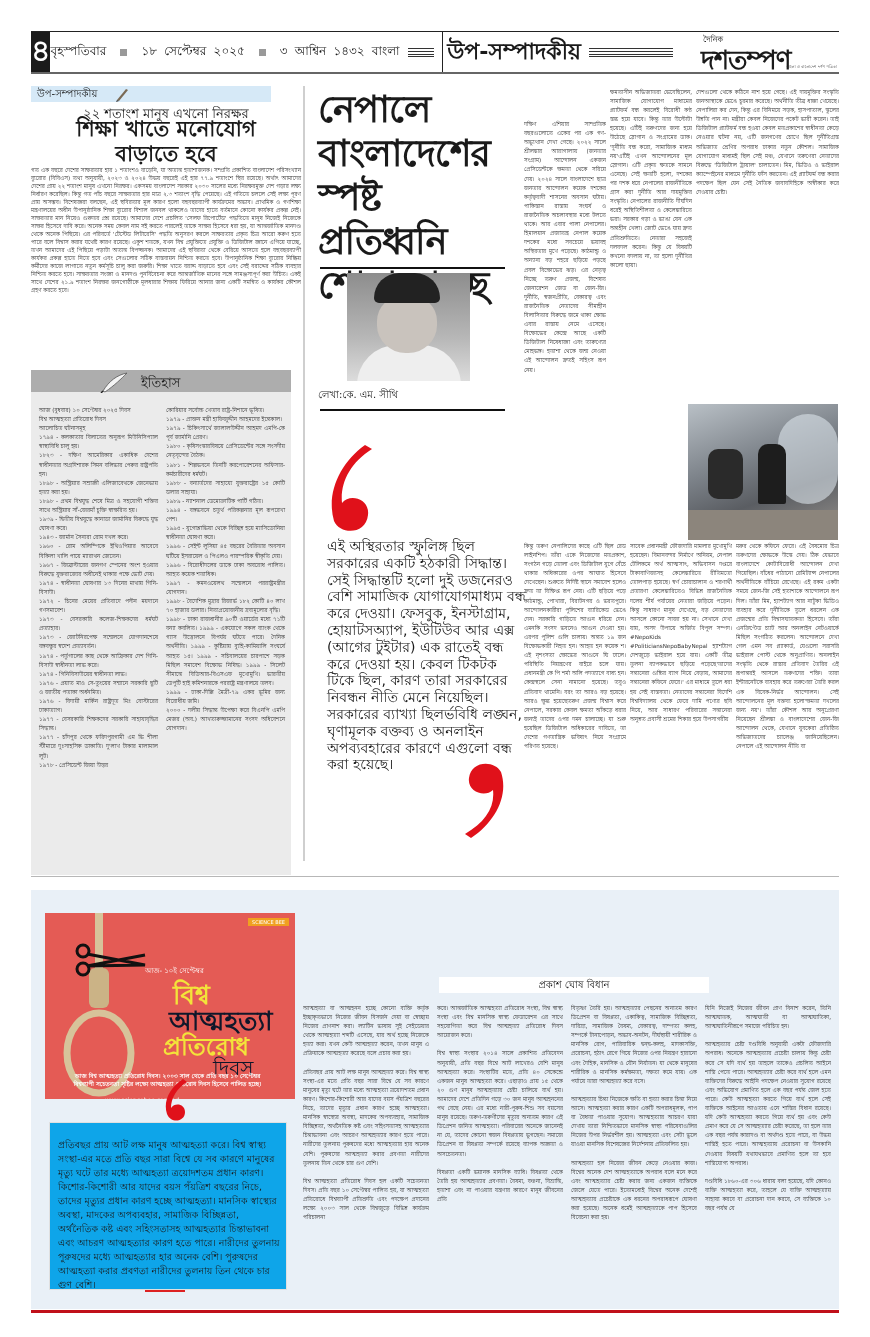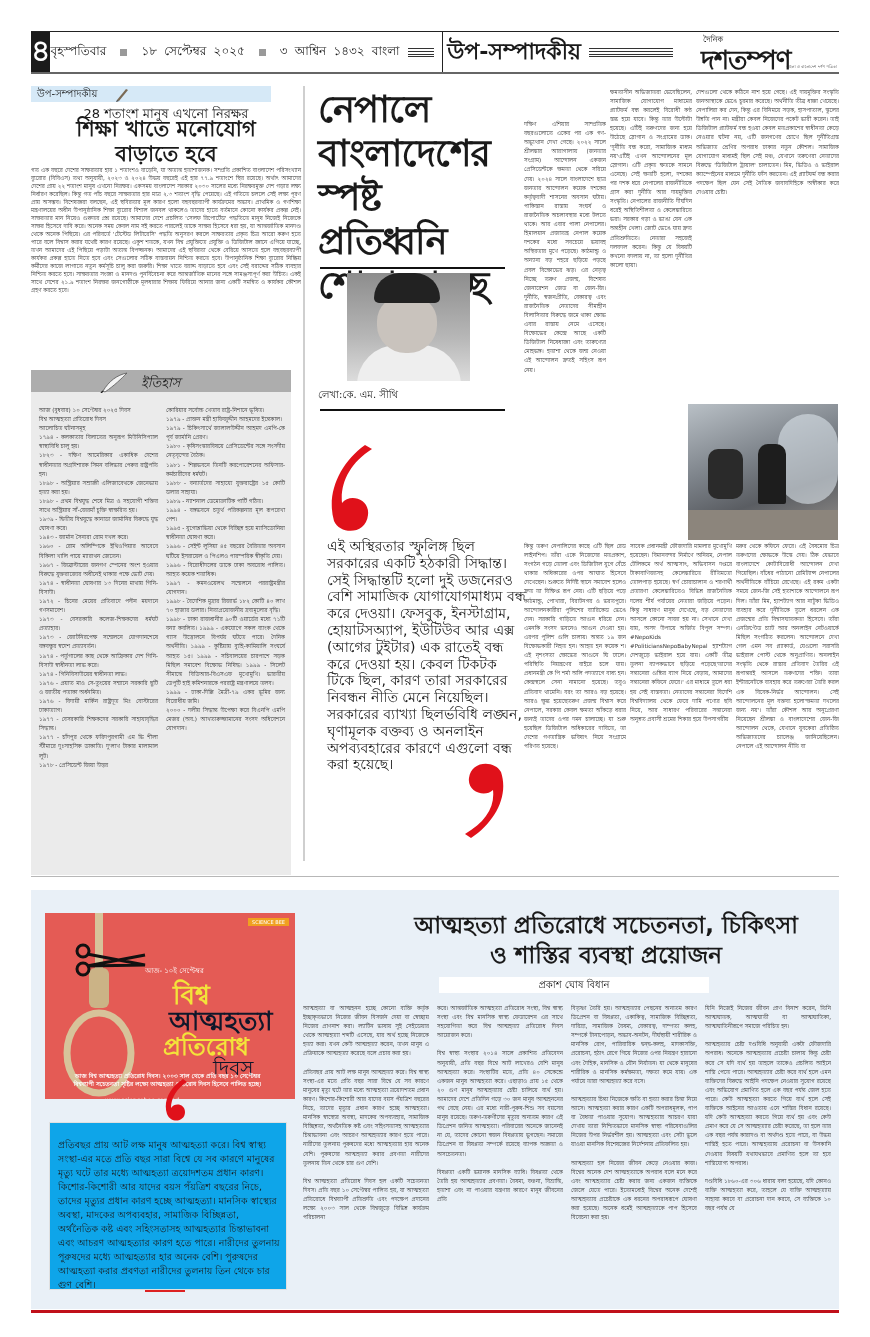--- a/index.html
+++ b/index.html
@@ -26,21 +26,21 @@
   
   .ed-tag { position: absolute; left: 31px; top: 86px; width: 240px; height: 16px; background: #d6e9f7; font-size: 10px; padding-left: 6px; line-height: 16px; }
   .pen-icon { position: absolute; left: 114px; top: 86px; width: 16px; height: 16px; }
   .ed-kicker { position: absolute; left: 31px; top: 104px; width: 270px; text-align: center; font-size: 13px; }
   .ed-head { position: absolute; left: 31px; top: 117px; width: 270px; text-align: center; font-size: 21px; line-height: 25px; }
   .ed-body { position: absolute; left: 31px; top: 166px; width: 270px; font-size: 5.6px; line-height: 8px; text-align: justify; color: #333; }
 
   
   .hist { position: absolute; left: 31px; top: 370px; width: 260px; height: 505px; background: #ebebeb; }
   .hist-bar { height: 22px; background: #adadad; position: relative; }
-  .hist-bar .t { position: absolute; left: 110px; top: 3px; font-size: 13px; font-style: italic; }
+  .hist-bar .t { position: absolute; left: 110px; top: 3px; font-size: 13px; }
   .quill-icon { position: absolute; left: 68px; top: 1px; width: 30px; height: 22px; }
   .hist-cols { position: absolute; left: 8px; top: 36px; width: 246px; display: flex; gap: 8px; }
   .hist-col { width: 119px; font-size: 5.6px; line-height: 9.1px; color: #333; text-align: justify; }
 
   
   .vline { position: absolute; left: 303px; top: 86px; width: 2px; height: 775px; background: #cfcfcf; }
   .np-head { position: absolute; left: 318px; top: 88px; width: 200px; font-size: 37px; line-height: 44px; font-weight: bold; letter-spacing: -1px; }
   .np-rule1 { position: absolute; left: 320px; top: 267px; width: 185px; height: 2px; background: #111; }
   .portrait { position: absolute; left: 347px; top: 273px; width: 123px; height: 108px; background: linear-gradient(180deg,#8d8d8d 0%,#b7b7b7 60%,#dcdcdc 100%); overflow: hidden; }
   .portrait .cap { position:absolute; left:27px; top:0; width:66px; height:30px; background:#222; border-radius: 30px 30px 6px 6px; }
@@ -102,21 +102,21 @@
       <span class="tag">বাংলা ও বাংলাদেশ দর্পণ পত্রিকা</span>
     </div>
   </div>
 </header>
 
 <div class="ed-tag">উপ-সম্পাদকীয়</div>
 <svg class="pen-icon" viewBox="0 0 16 16">
   <path d="M3 14 L12 3 L14 4 L5 15 Z" fill="#7a6a55"></path>
   <path d="M3 14 L2 16 L5 15 Z" fill="#333"></path>
 </svg>
-<div class="ed-kicker">28 শতাংশ মানুষ এখনো নিরক্ষর</div>
+<div class="ed-kicker">২২ শতাংশ মানুষ এখনো নিরক্ষর</div>
 <h1 class="ed-head">
   <span>শিক্ষা খাতে মনোযোগ</span><br>
   <span>বাড়াতে হবে</span>
 </h1>
 <p class="ed-body">গত এক বছরে দেশের সাক্ষরতার হার ১ শতাংশও বাড়েনি, যা অত্যন্ত হতাশাজনক। সম্প্রতি প্রকাশিত বাংলাদেশ পরিসংখ্যান ব্যুরোর (বিবিএস) তথ্য অনুযায়ী, ২০২৩ ও ২০২৪ উভয় বছরেই এই হার ৭৭.৯ শতাংশে স্থির রয়েছে। অর্থাৎ আমাদের দেশের প্রায় ২২ শতাংশ মানুষ এখনো নিরক্ষর। একসময় বাংলাদেশ সরকার ২০৩০ সালের মধ্যে নিরক্ষরমুক্ত দেশ গড়ার লক্ষ্য নির্ধারণ করেছিল। কিন্তু গত পাঁচ বছরে সাক্ষরতার হার মাত্র ২.৩ শতাংশ বৃদ্ধি পেয়েছে। এই গতিতে চললে সেই লক্ষ্য পূরণ প্রায় অসম্ভব। বিশেষজ্ঞরা বলছেন, এই স্থবিরতার মূল কারণ হলো বহুবছরব্যাপী কার্যক্রমের অভাব। প্রাথমিক ও গণশিক্ষা মন্ত্রণালয়ের অধীন উপানুষ্ঠানিক শিক্ষা ব্যুরোর বিশাল জনবল থাকলেও তাদের হাতে বর্তমানে কোনো কার্যকর প্রকল্প নেই। সাক্ষরতার মান নিয়েও গুরুতর প্রশ্ন রয়েছে। আমাদের দেশে প্রচলিত 'সেলফ রিপোর্টেড' পদ্ধতিতে মানুষ নিজেই নিজেকে সাক্ষর হিসেবে দাবি করে। অনেক সময় কেবল নাম সই করতে পারলেই তাকে সাক্ষর হিসেবে ধরা হয়, যা আন্তর্জাতিক মানদণ্ড থেকে অনেক পিছিয়ে। এর পরিবর্তে 'টেস্টেড লিটারেসি' পদ্ধতি অনুসরণ করলে সাক্ষরতার প্রকৃত চিত্র আরো করুণ হতে পারে বলে বিশ্বাস করার যথেষ্ট কারণ রয়েছে। একুশ শতকে, যখন বিশ্ব প্রযুক্তিতে প্রযুক্তি ও ডিজিটাল জ্ঞানে এগিয়ে যাচ্ছে, তখন আমাদের এই পিছিয়ে পড়াটা অত্যন্ত বিপজ্জনক। আমাদের এই স্থবিরতা থেকে বেরিয়ে আসতে হলে বহুবছরব্যাপী কার্যকর প্রকল্প হাতে নিতে হবে এবং সেগুলোর সঠিক বাস্তবায়ন নিশ্চিত করতে হবে। উপানুষ্ঠানিক শিক্ষা ব্যুরোর নিষ্ক্রিয় কর্মীদের কাজে লাগাতে নতুন কর্মসূচি চালু করা জরুরি। শিক্ষা খাতে বরাদ্দ বাড়াতে হবে এবং সেই বরাদ্দের সঠিক ব্যবহার নিশ্চিত করতে হবে। সাক্ষরতার সংজ্ঞা ও মানদণ্ড পুনর্বিবেচনা করে আন্তর্জাতিক মানের সঙ্গে সামঞ্জস্যপূর্ণ করা উচিত। একই সাথে দেশের ২১.৯ শতাংশ নিরক্ষর জনগোষ্ঠীকে মূলধারার শিক্ষায় ফিরিয়ে আনার জন্য একটি সমন্বিত ও কার্যকর কৌশল গ্রহণ করতে হবে।</p>
 
 <section class="hist">
   <div class="hist-bar">
     <svg class="quill-icon" viewBox="0 0 30 22">
       <path d="M4 20 C10 10, 18 4, 28 2 C22 8, 16 14, 6 21 Z" fill="#f4f4f4" stroke="#555" stroke-width="0.8"></path>
@@ -224,24 +224,20 @@
     <span class="brand">SCIENCE BEE</span>
     <span class="date">আজ- ১০ই সেপ্টেম্বর</span>
     <span class="w1">বিশ্ব</span>
     <span class="w2">আত্মহত্যা</span>
     <span class="w3">প্রতিরোধ</span>
     <span class="w4">দিবস</span>
     <span class="note">আজ বিশ্ব আত্মহত্যা প্রতিরোধ দিবস। ২০০৩ সাল থেকে প্রতি বছর ১০ সেপ্টেম্বর বিশ্বব্যাপী সচেতনতা সৃষ্টির লক্ষ্যে আত্মহত্যা প্রতিরোধ দিবস হিসেবে পালিত হচ্ছে।</span>
     <span class="url">www.sciencebee.com.bd</span>
   </div>
 
-  <h2 class="feat-head">
-    <span>আত্মহত্যা প্রতিরোধে সচেতনতা, চিকিৎসা</span><br>
-    <span>ও শাস্তির ব্যবস্থা প্রয়োজন</span>
-  </h2>
   <div class="feat-author-box">প্রকাশ ঘোষ বিধান</div>
 
   <p class="fcol" style="left:272px; white-space:pre-line; height:290px; overflow:hidden;">আত্মহত্যা বা আত্মহনন হচ্ছে কোনো ব্যক্তি কর্তৃক ইচ্ছাকৃতভাবে নিজের জীবন বিসর্জন দেয়া বা স্বেচ্ছায় নিজের প্রাণনাশ করা। ল্যাটিন ভাষায় সুই সেইডেয়ার থেকে আত্মহত্যা শব্দটি এসেছে, যার অর্থ হচ্ছে নিজেকে হত্যা করা। যখন কেউ আত্মহত্যা করেন, তখন মানুষ এ প্রক্রিয়াকে আত্মহত্যা করেছে বলে প্রচার করা হয়।
 
 প্রতিবছর প্রায় আট লক্ষ মানুষ আত্মহত্যা করে। বিশ্ব স্বাস্থ্য সংস্থা-এর মতে প্রতি বছর সারা বিশ্বে যে সব কারণে মানুষের মৃত্যু ঘটে তার মধ্যে আত্মহত্যা ত্রয়োদশতম প্রধান কারণ। কিশোর-কিশোরী আর যাদের বয়স পঁয়ত্রিশ বছরের নিচে, তাদের মৃত্যুর প্রধান কারণ হচ্ছে আত্মহত্যা। মানসিক স্বাস্থ্যের অবস্থা, মাদকের অপব্যবহার, সামাজিক বিচ্ছিন্নতা, অর্থনৈতিক কষ্ট এবং সহিংসতাসহ আত্মহত্যার চিন্তাভাবনা এবং আচরণ আত্মহত্যার কারণ হতে পারে। নারীদের তুলনায় পুরুষদের মধ্যে আত্মহত্যার হার অনেক বেশি। পুরুষদের আত্মহত্যা করার প্রবণতা নারীদের তুলনায় তিন থেকে চার গুণ বেশি।
 
 বিশ্ব আত্মহত্যা প্রতিরোধ দিবস হল একটি সচেতনতা দিবস। প্রতি বছর ১০ সেপ্টেম্বর পালিত হয়, যা আত্মহত্যা প্রতিরোধে বিশ্বব্যাপী প্রতিশ্রুতি এবং পদক্ষেপ প্রদানের লক্ষ্যে ২০০৩ সাল থেকে বিশ্বজুড়ে বিভিন্ন কার্যক্রম পরিচালনা</p>
   <p class="fcol" style="left:406px; white-space:pre-line; height:290px; overflow:hidden;">করে। আন্তর্জাতিক আত্মহত্যা প্রতিরোধ সংস্থা, বিশ্ব স্বাস্থ্য সংস্থা এবং বিশ্ব মানসিক স্বাস্থ্য ফেডারেশন এর সাথে সহযোগিতা করে বিশ্ব আত্মহত্যা প্রতিরোধ দিবস আয়োজন করে।
 
 বিশ্ব স্বাস্থ্য সংস্থার ২০১৪ সালে প্রকাশিত প্রতিবেদন অনুযায়ী, প্রতি বছর বিশ্বে আট লাখেরও বেশি মানুষ আত্মহত্যা করে। সংস্থাটির মতে, প্রতি ৪০ সেকেন্ডে একজন মানুষ আত্মহত্যা করে। এছাড়াও প্রায় ১৫ থেকে ২০ গুণ মানুষ আত্মহত্যার চেষ্টা চালিয়ে ব্যর্থ হয়। আমাদের দেশে প্রতিদিন গড়ে ৩০ জন মানুষ আত্মহননের পথ বেছে নেয়। এর মধ্যে নারী-পুরুষ-শিশু সব বয়সের মানুষ রয়েছে। তরুণ-তরুণীদের মৃত্যুর অন্যতম কারণ এই ডিপ্রেশন জনিত আত্মহত্যা। পরিবারের অনেকে জানেনই না যে, তাদের কোনো স্বজন বিষণ্ণতায় ভুগছেন। সমাজে ডিপ্রেশন বা বিষণ্ণতা সম্পর্কে রয়েছে ব্যাপক অজ্ঞতা ও অসচেতনতা।

